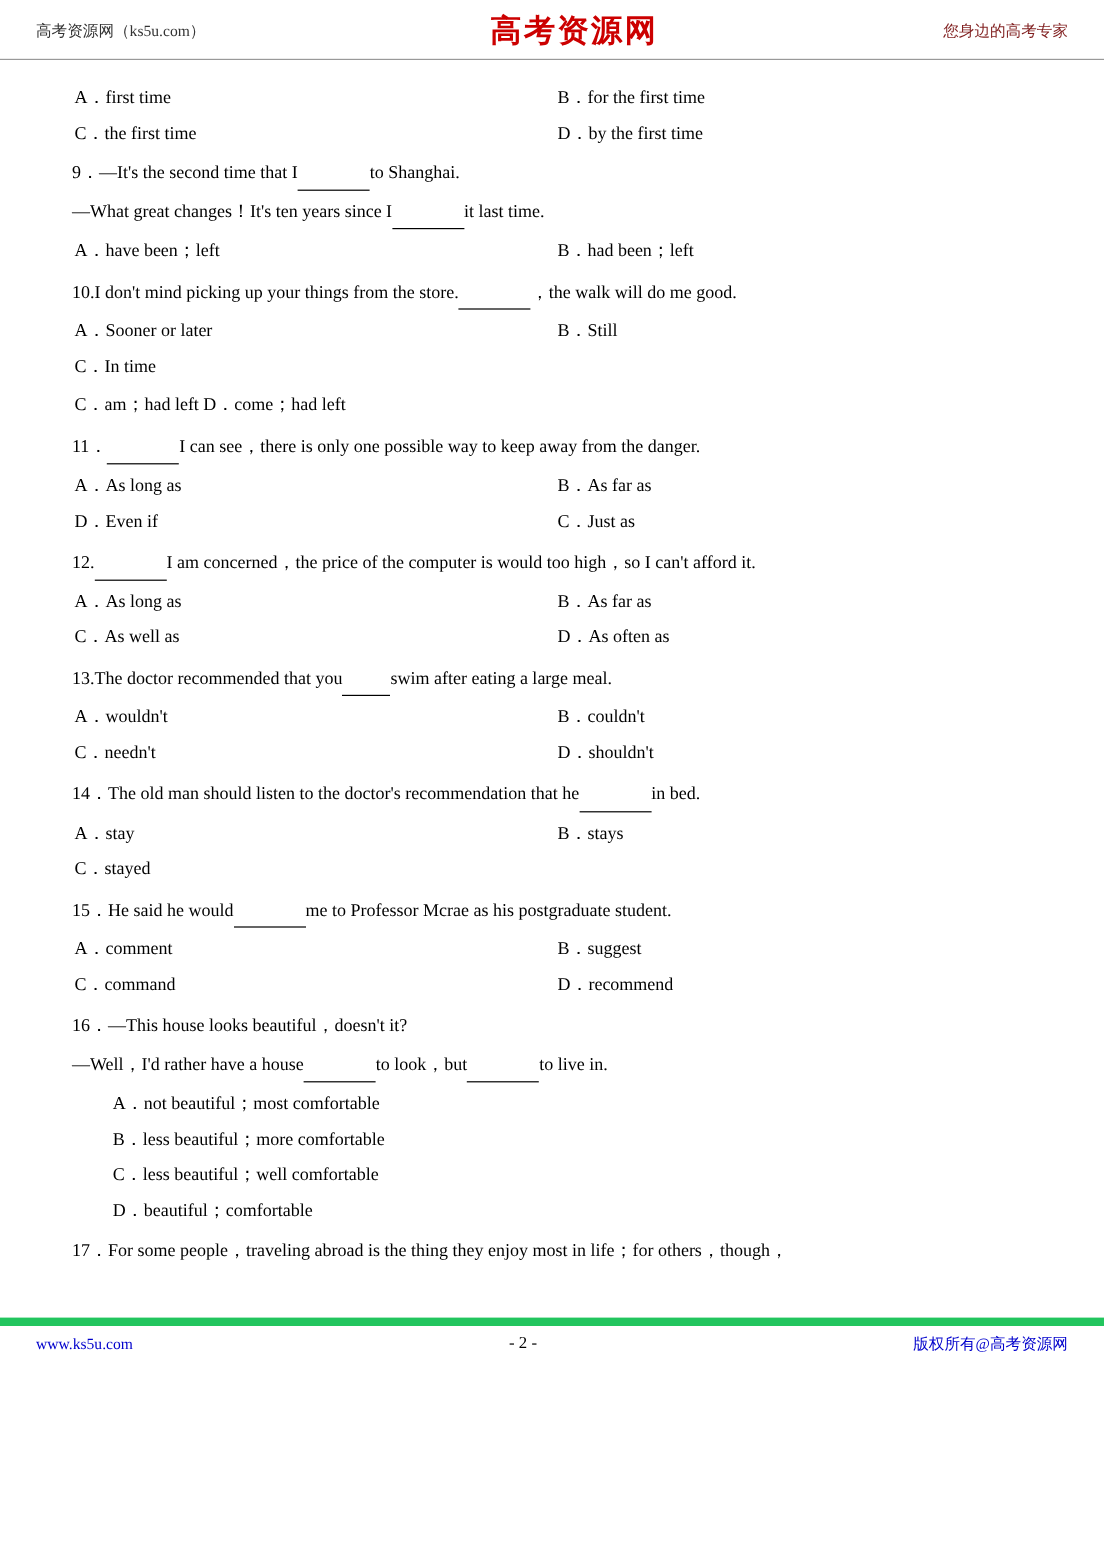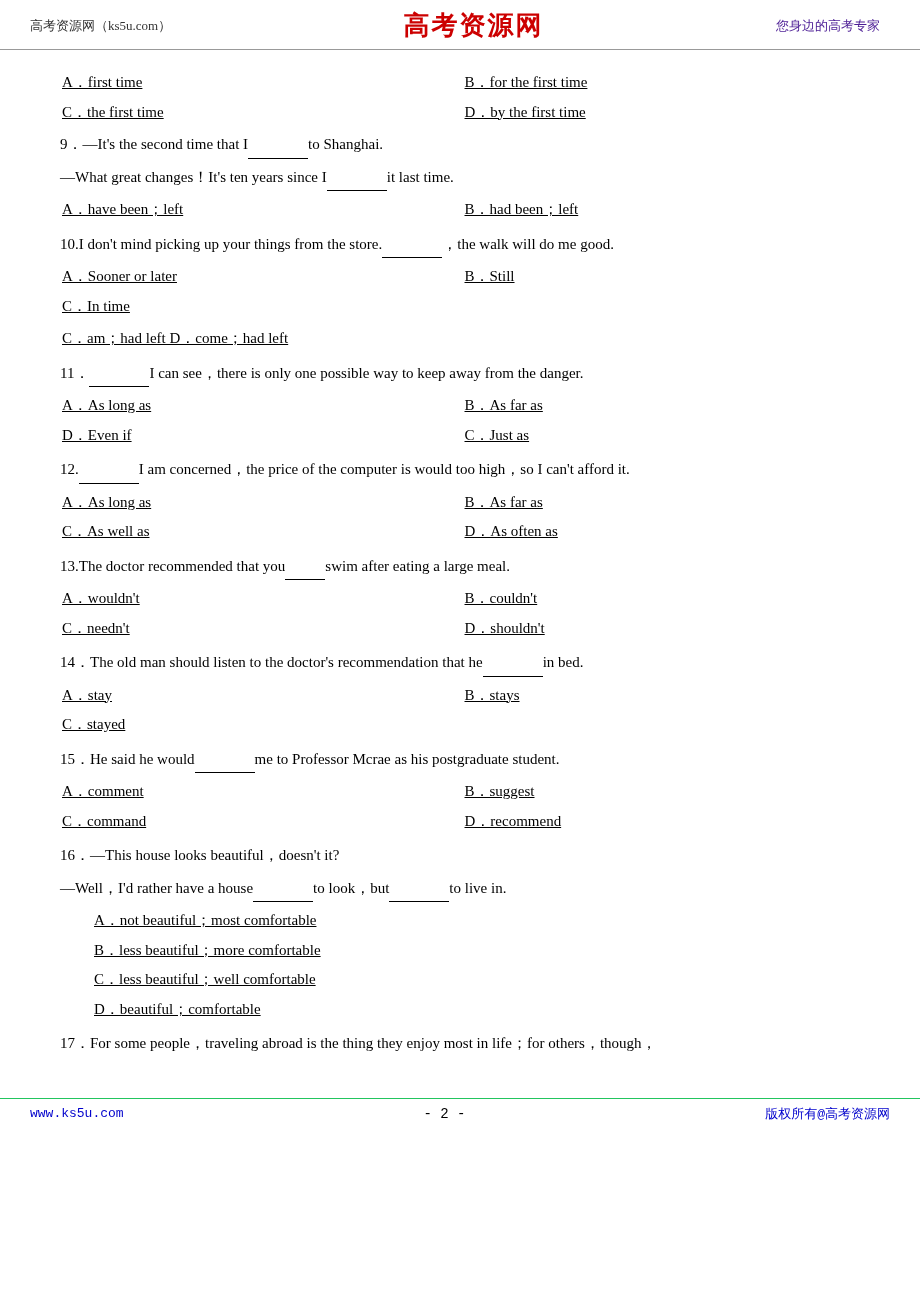--- a/index.html
+++ b/index.html
@@ -8,37 +8,37 @@
       font-family: "SimSun", "宋体", serif;
       font-size: 15px;
       color: #000;
       width: 920px;
       min-height: 1302px;
     }
     .header {
       display: flex;
       align-items: center;
       justify-content: space-between;
-      padding: 8px 40px 6px 30px;
+      padding: 8px 30px 6px 30px;
       border-bottom: 1px solid #999;
     }
     .header-left {
       font-size: 13px;
       color: #333;
     }
     .header-center {
       font-size: 26px;
       font-weight: bold;
       color: #cc0000;
       font-family: "KaiTi","楷体", serif;
       letter-spacing: 2px;
     }
     .header-right {
       font-size: 13px;
-      color: #4c1d95;
+      color: #7f1d1d;
     }
     .content {
       padding: 18px 55px 20px 60px;
     }
     .question {
       margin-bottom: 6px;
       line-height: 1.8;
     }
     .question-text {
       margin-bottom: 4px;
@@ -46,41 +46,39 @@
     }
     .options {
       display: grid;
       grid-template-columns: 1fr 1fr;
       margin-bottom: 4px;
       row-gap: 1px;
     }
     .option {
       line-height: 1.9;
       padding-left: 2px;
-      text-decoration: underline;
     }
     .blank {
       display: inline-block;
       border-bottom: 1px solid #000;
       min-width: 60px;
       height: 16px;
       vertical-align: bottom;
     }
     .divider-bottom {
-      border-top: 1px solid #22c55e;
+      border-top: 7px solid #22c55e;
       margin-top: 14px;
       padding-top: 6px;
       display: flex;
       justify-content: space-between;
       align-items: center;
       font-size: 13px;
       color: #0000cc;
       padding-left: 30px;
       padding-right: 30px;
-      font-family: Liberation Mono, monospace;
     }
     .page-num {
       color: #000;
       font-size: 14px;
     }
   </style>
 </head>
 <body>
 
 <div class="header">

